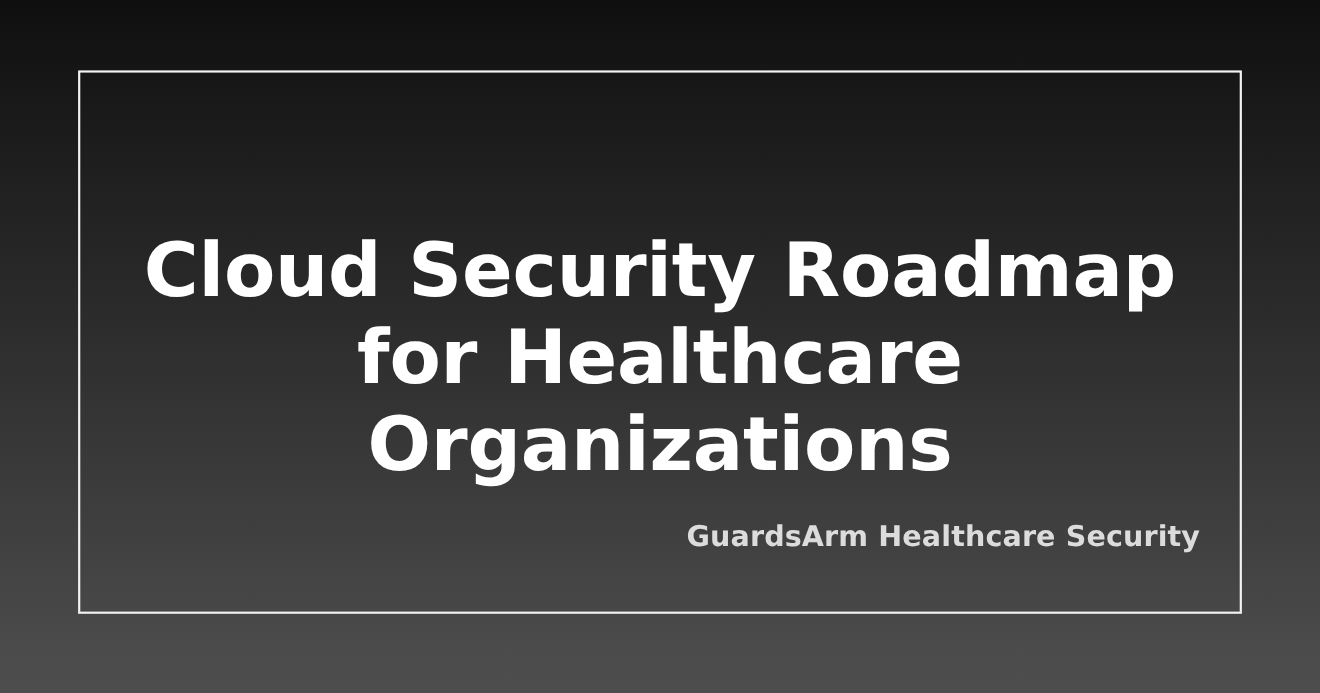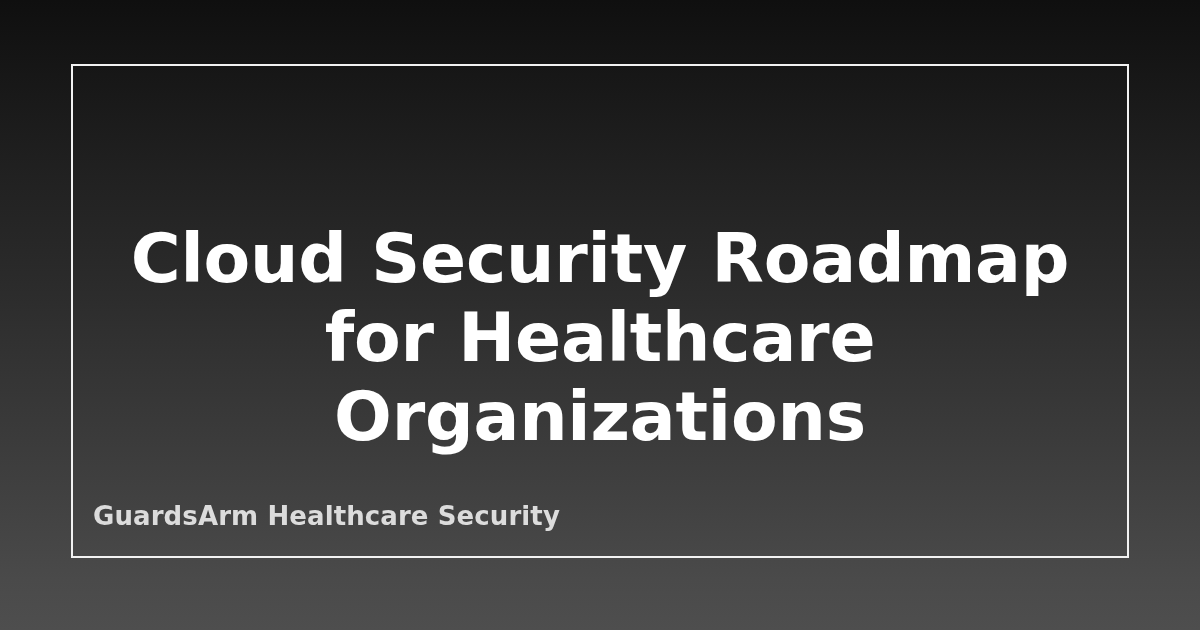--- a/index.html
+++ b/index.html
@@ -45,41 +45,40 @@
   }
 
   #title-block {
     position: absolute;
     left: 0;
     right: 0;
     top: 142px;
     padding: 0 39px;
     box-sizing: border-box;
     text-align: center;
-    margin-top: 12px;
   }
 
   #title {
     margin: 0;
     color: #ffffff;
     font-size: 68px;
     font-weight: bold;
     line-height: 1.16;
     letter-spacing: -0.2px;
     word-spacing: 1px;
   }
 
   #subtitle-block {
     position: absolute;
     left: 0;
     right: 0;
-    bottom: 24px;
-    padding: 0 20px;
+    bottom: 52px;
+    padding: 0 36px;
     box-sizing: border-box;
-    text-align: left;
+    text-align: right;
   }
 
   #subtitle {
     margin: 0;
     color: #dcdcdc;
     font-size: 26px;
     font-weight: bold;
     line-height: 1.2;
     letter-spacing: 0.1px;
   }

